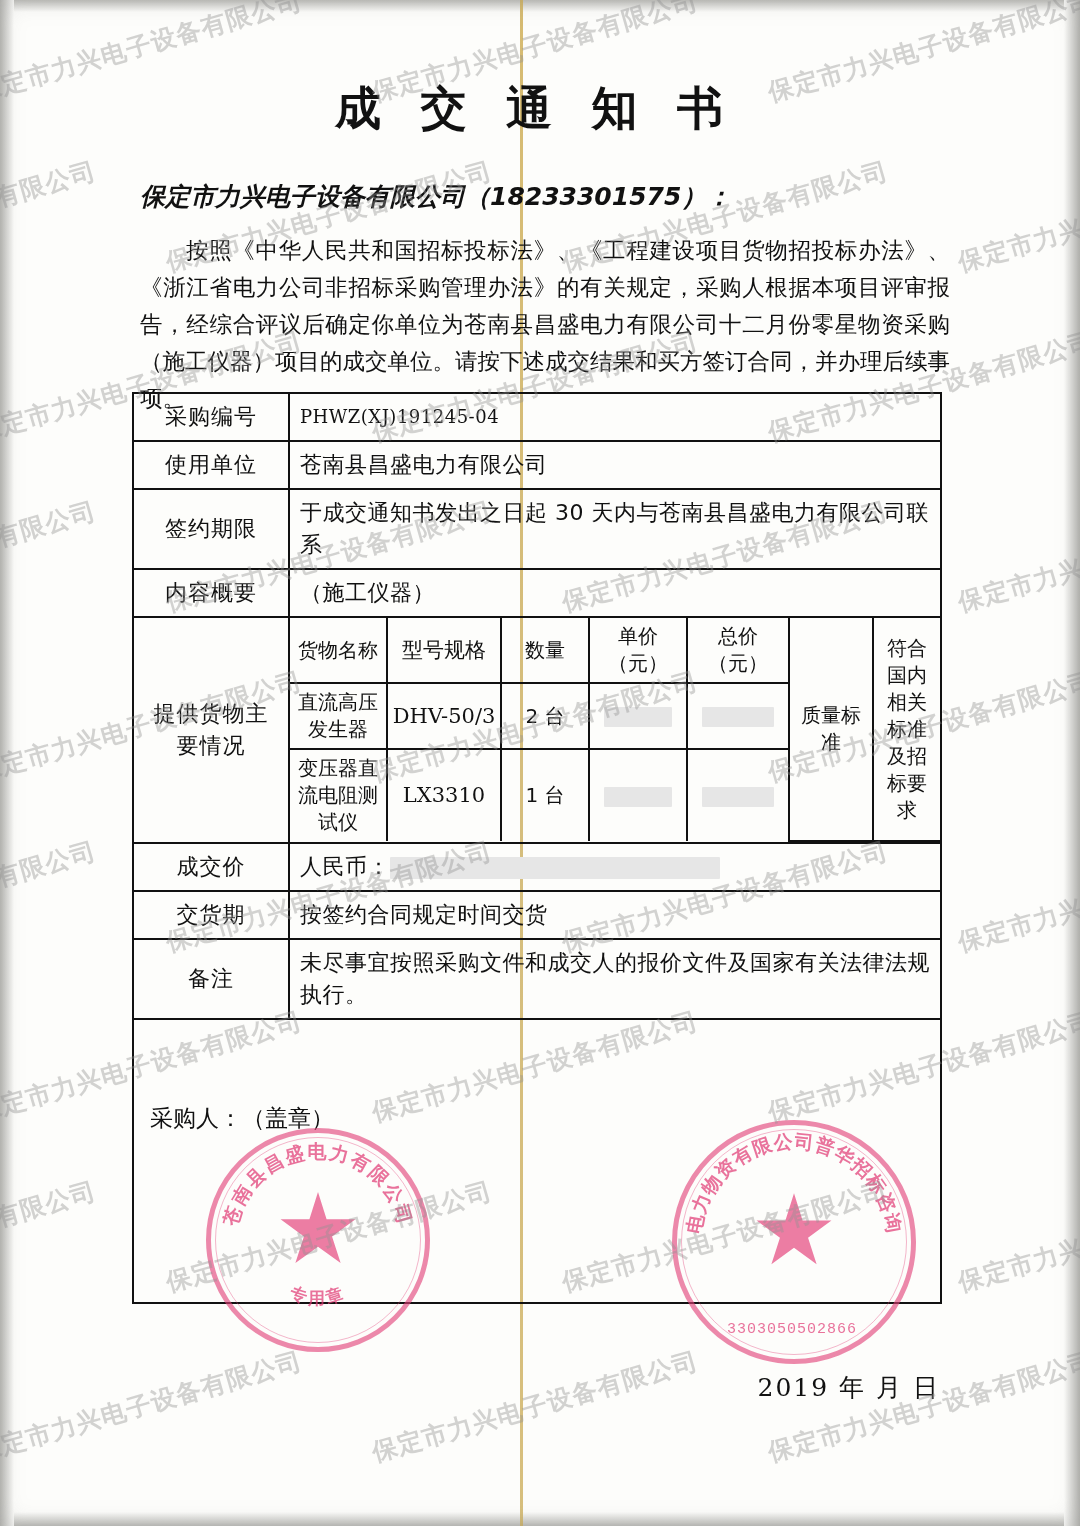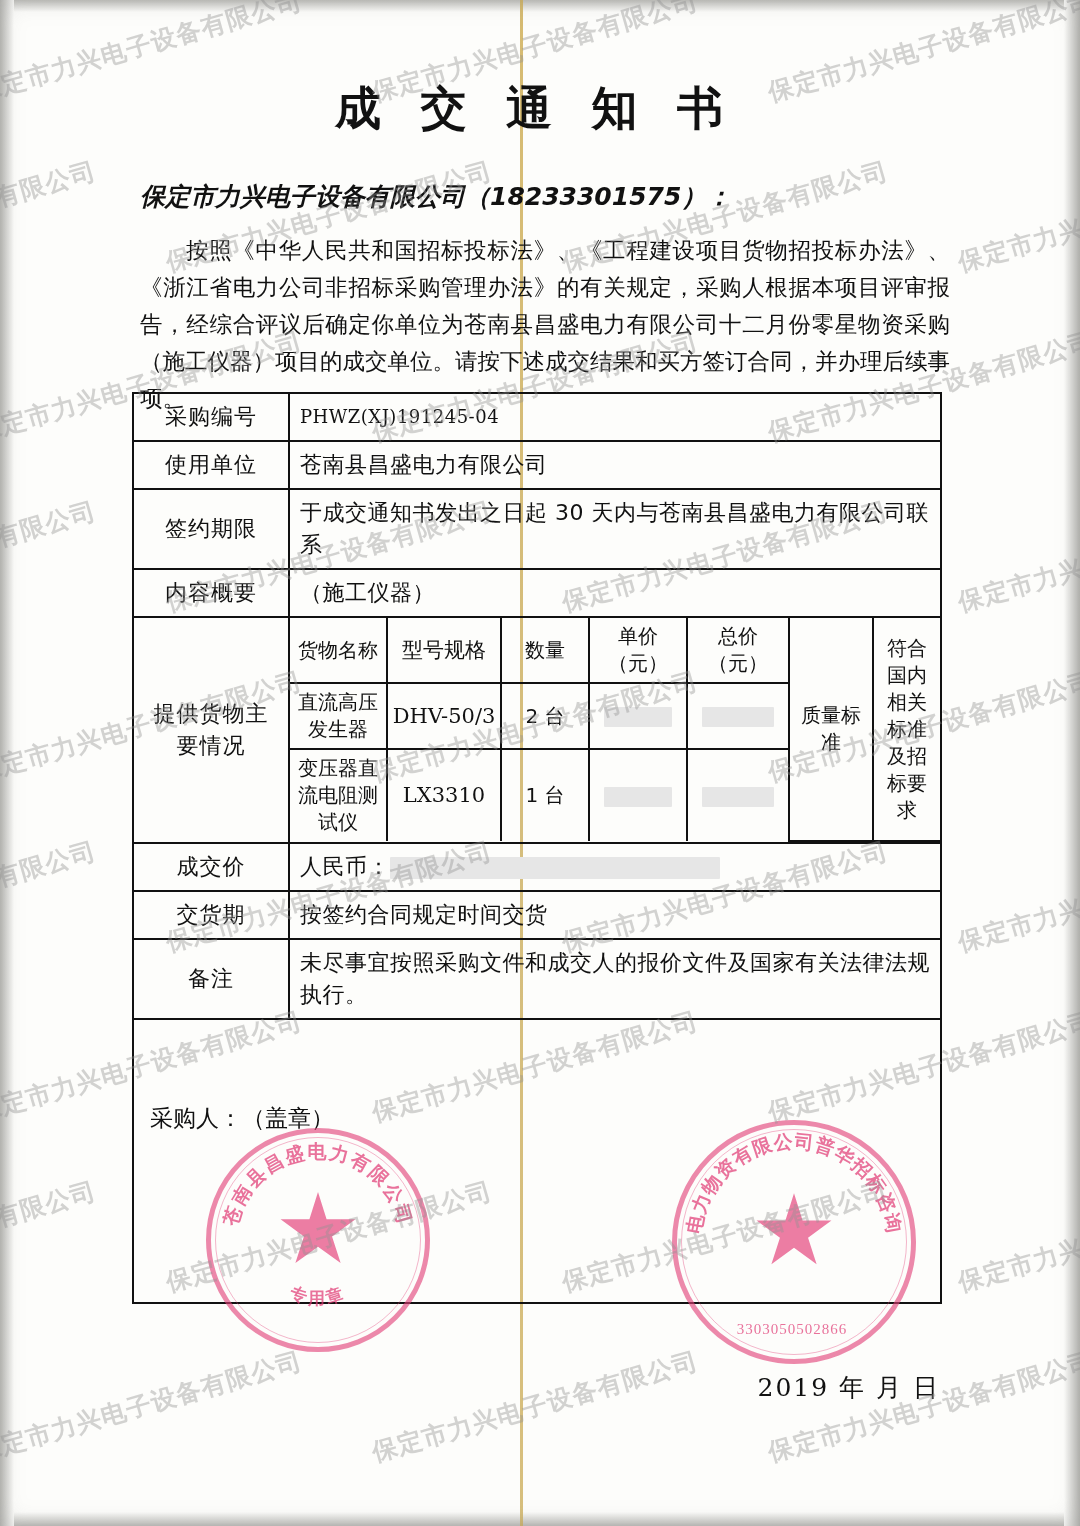--- a/index.html
+++ b/index.html
@@ -244,21 +244,21 @@
     font-family: "DejaVu Sans","Liberation Sans",sans-serif;
     font-weight: 700;
   }
   .stamp .code {
     position: absolute;
     left: 0; right: 4px;
     bottom: 26px;
     text-align: center;
     font-size: 15px;
     color: rgba(224,60,118,0.72);
-    font-family: Liberation Serif, serif;
+    font-family: Liberation Mono, monospace;
     letter-spacing: 1px;
   }
   #stamp-left { left: 206px; top: 1128px; width: 224px; height: 224px; }
   #stamp-right { left: 672px; top: 1120px; width: 244px; height: 244px; }
 </style>
 </head>
 <body>
 
 <div id="page">
 

